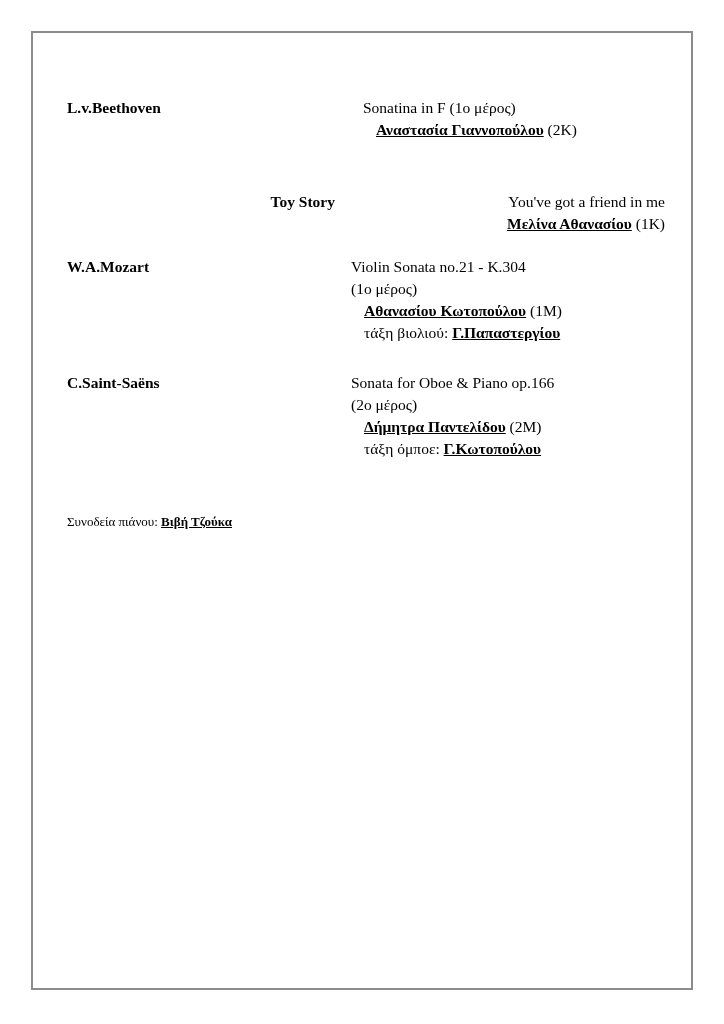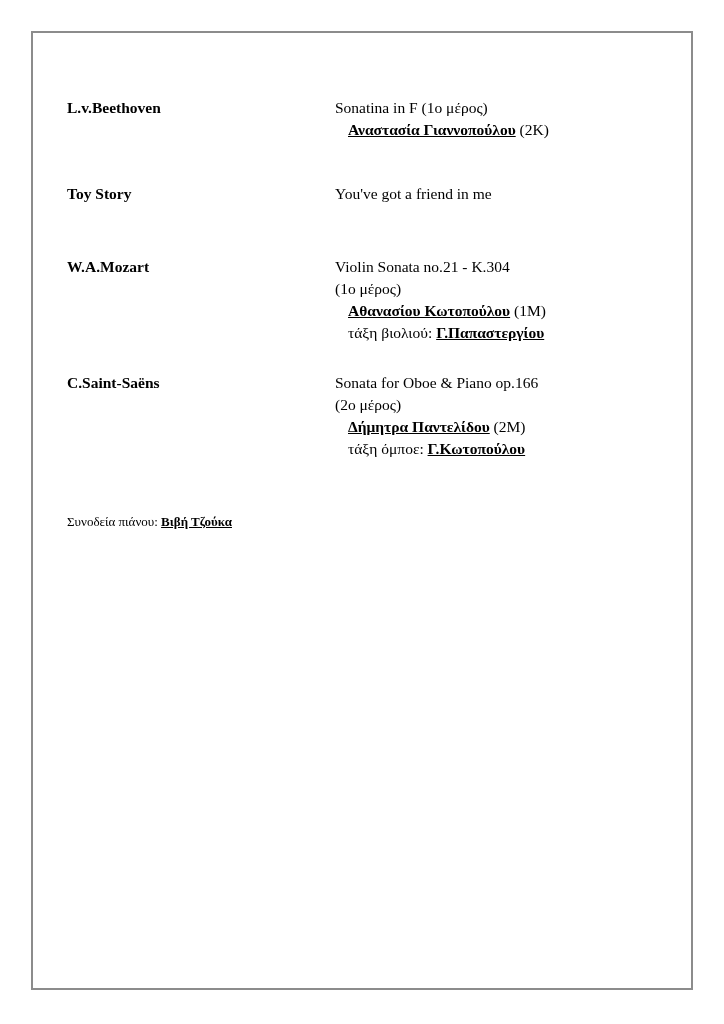--- a/index.html
+++ b/index.html
@@ -38,58 +38,60 @@
     line-height: 22px;
     flex-shrink: 0;
   }
   .details {
     font-size: 15.5px;
     line-height: 22px;
     width: 330px;
   }
   .line {
     white-space: nowrap;
+    margin-left: 16px;
   }
   .indent {
     padding-left: 13px;
   }
   .bold {
     font-weight: 700;
     text-decoration: underline;
   }
   .piano-line {
     position: absolute;
     left: 67px;
     top: 511px;
     font-size: 13px;
     line-height: 22px;
     white-space: nowrap;
   }
-  .entry-1 { top: 97px; }
-  .entry-2 { top: 183px; }
+  .entry-1 { top: 97px; gap: 12px; }
+  .entry-2 { top: 191px; text-align: right; }
   .entry-3 { top: 256px; }
   .entry-4 { top: 372px; }
 </style>
 </head>
 <body>
 
 <div class="page-border"></div>
 
 <section class="entry entry-1">
   <div class="composer">L.v.Beethoven</div>
   <div class="details">
     <div class="line">Sonatina in F (1ο μέρος)</div>
     <div class="line indent"><span class="bold">Αναστασία Γιαννοπούλου</span><span> (2K)</span></div>
   </div>
 </section>
 
 <section class="entry entry-2">
   <div class="composer">Toy Story</div>
   <div class="details">
     <div class="line">You've got a friend in me</div>
+    <div class="line indent"><span class="bold">Μελίνα Αθανασίου</span><span> (1K)</span></div>
   </div>
 </section>
 
 <section class="entry entry-3">
   <div class="composer">W.A.Mozart</div>
   <div class="details">
     <div class="line">Violin Sonata no.21 - K.304</div>
     <div class="line">(1ο μέρος)</div>
     <div class="line indent"><span class="bold">Αθανασίου Κωτοπούλου</span><span> (1M)</span></div>
     <div class="line indent"><span>τάξη βιολιού: </span><span class="bold">Γ.Παπαστεργίου</span></div>

